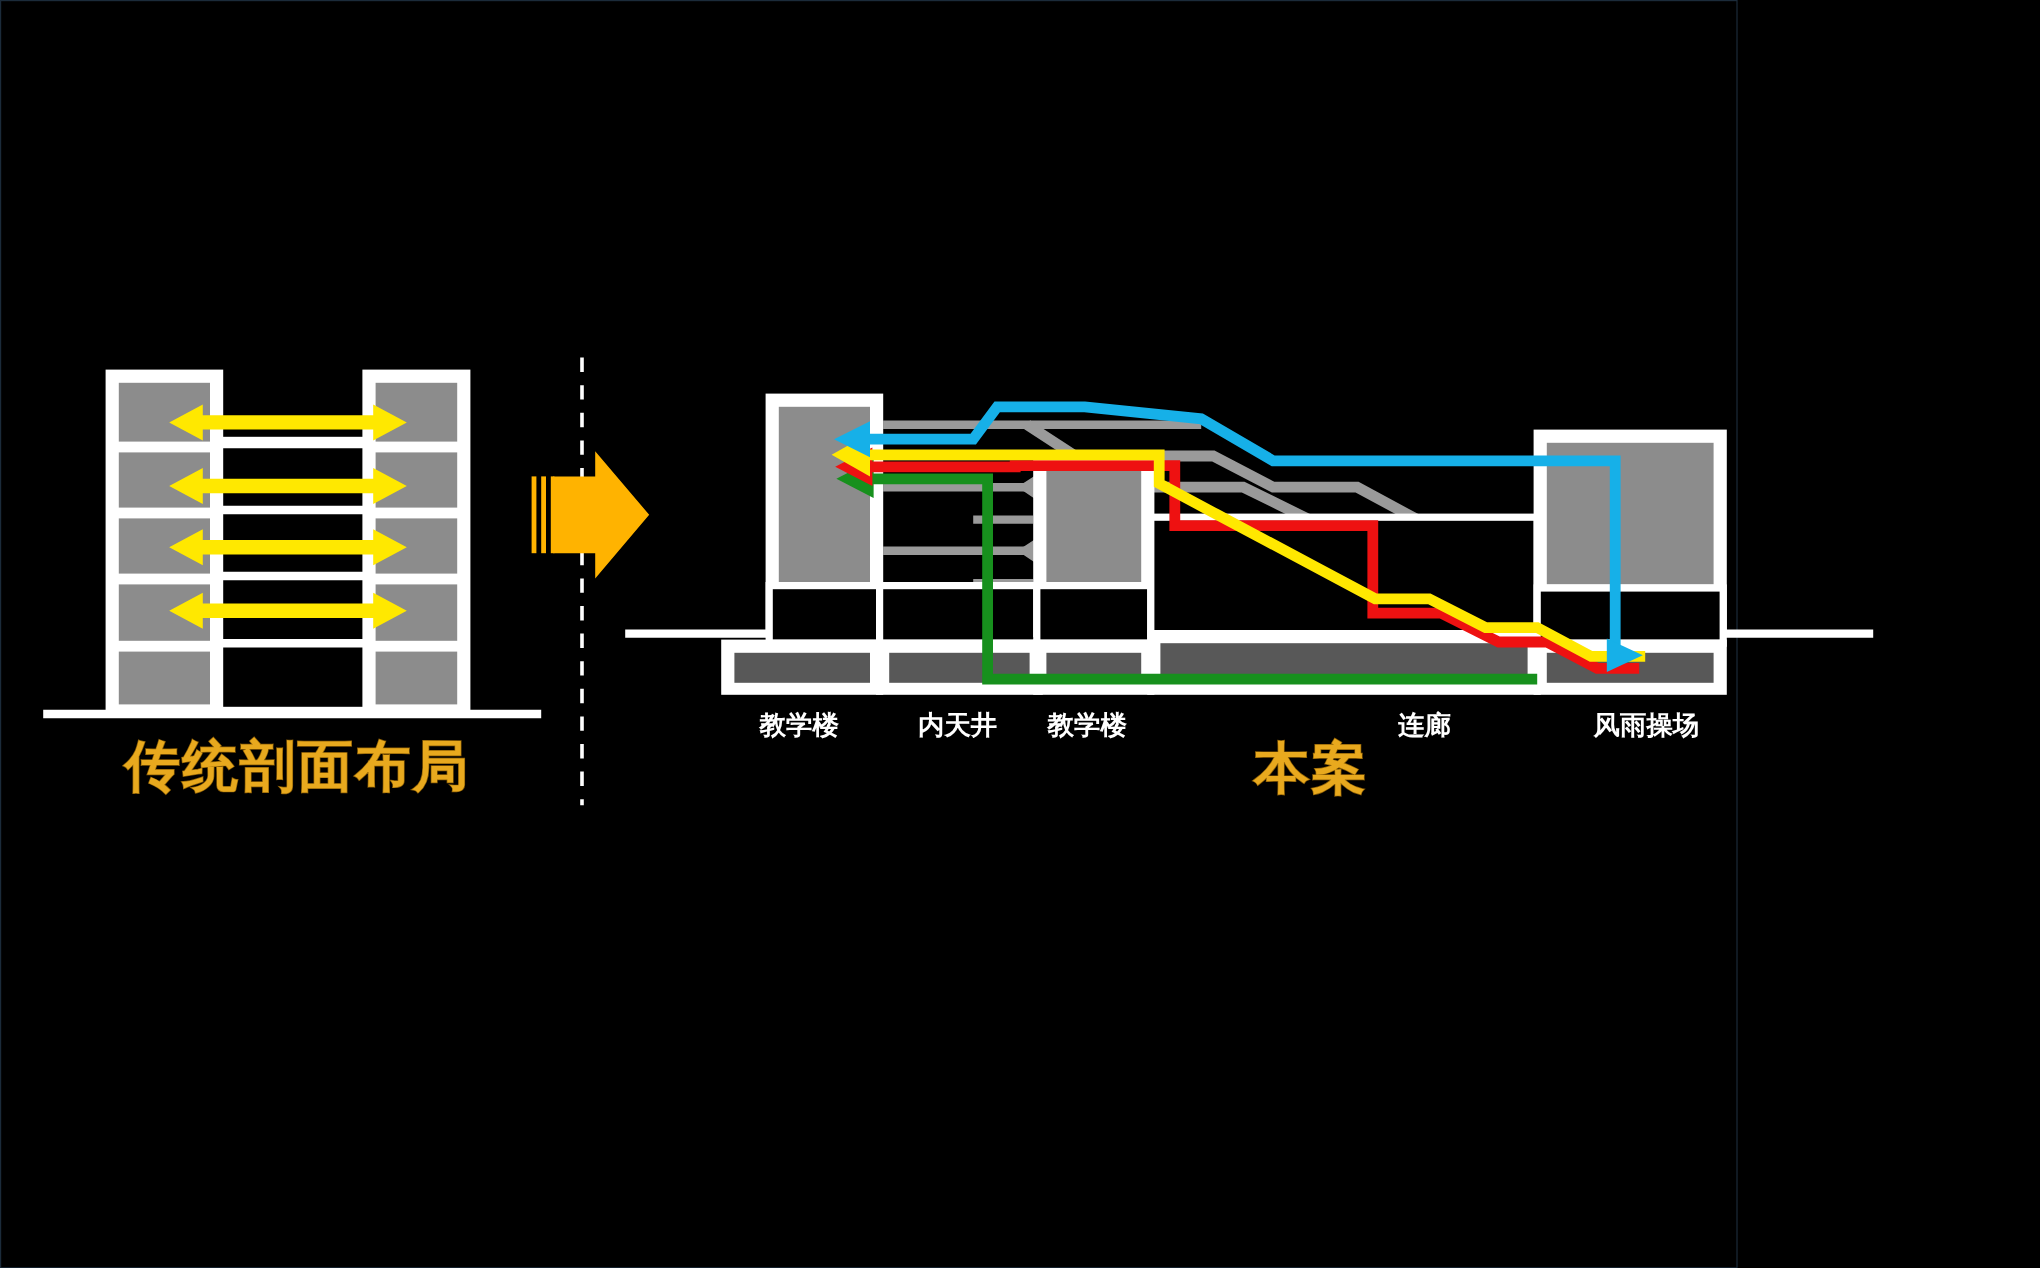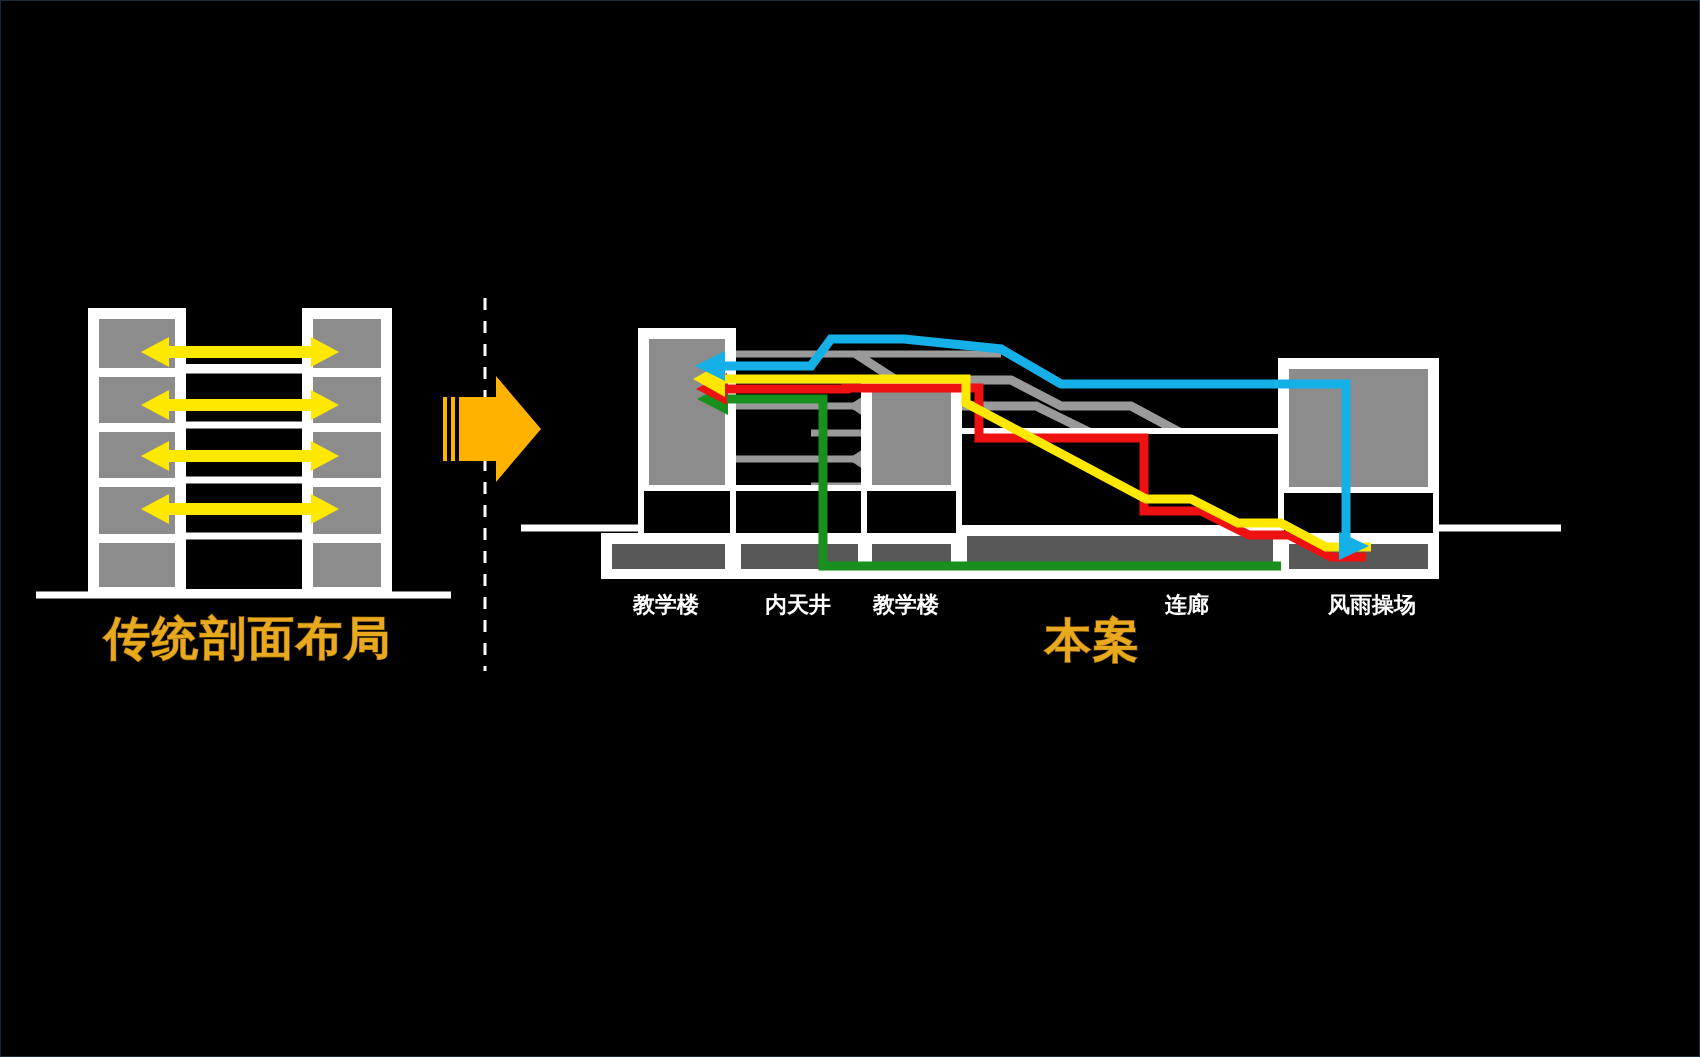--- a/index.html
+++ b/index.html
@@ -3,21 +3,21 @@
 <meta charset="utf-8">
 <title>建筑剖面布局对比图</title>
 <style>
   html,body{margin:0;padding:0;background:#000;}
   body{
     width:1700px;height:1057px;
     font-family:"Liberation Sans","DejaVu Sans",sans-serif;
     overflow:hidden;position:relative;
   }
   #stage{
-    position:absolute;left:0;top:0;width:1700px;height:1057px;
+    position:absolute;left:0;top:0;width:1448px;height:1057px;
     background:#000;
     border:1px solid #1b2b3a;
     box-sizing:border-box;
     padding-left:16px;
   }
   svg#diagram{position:absolute;left:0;top:0;width:1700px;height:1057px;display:block;}
   .ttl{
     font-weight:bold;
     paint-order:stroke fill;
   }

